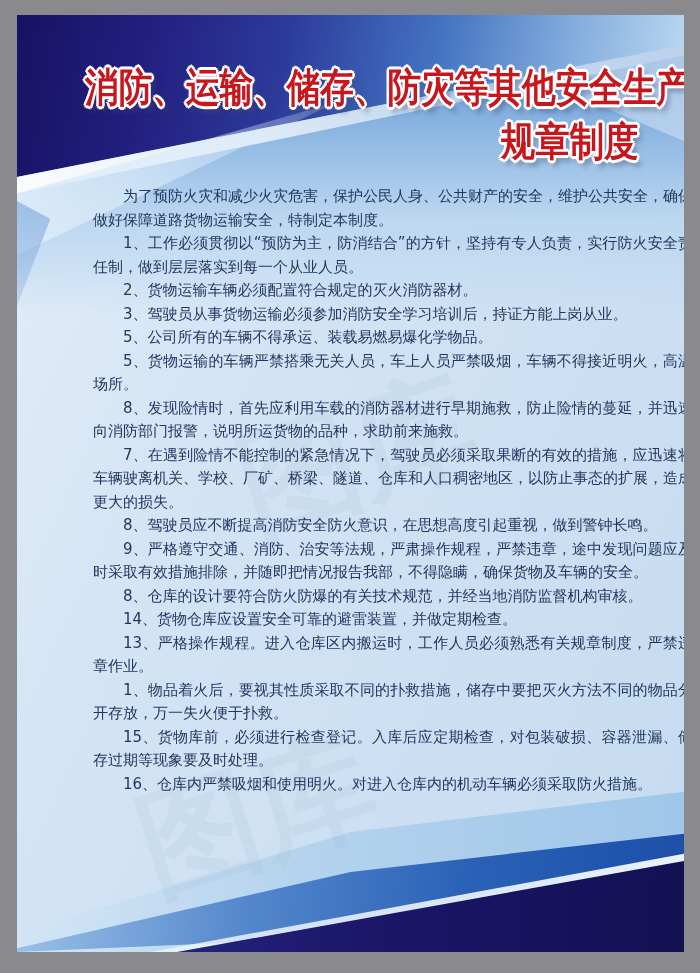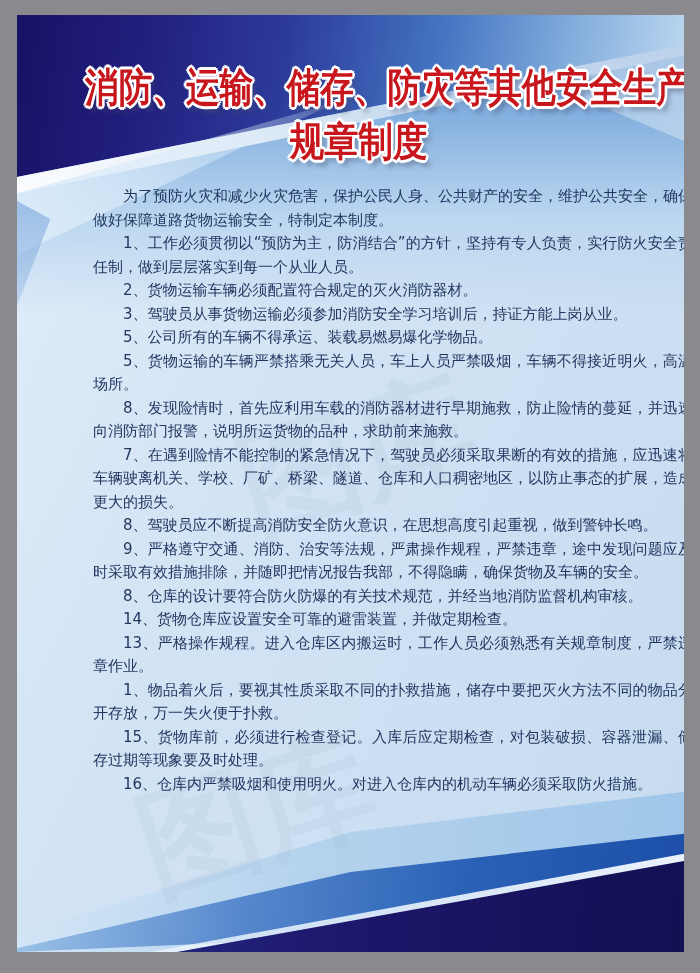--- a/index.html
+++ b/index.html
@@ -44,21 +44,21 @@
     background:linear-gradient(to right,rgba(219,235,249,.95),rgba(219,235,249,0) 60%);
     clip-path:polygon(0 59.5%,48% 29%,0 80%);
   }
   .left-wedge{
     position:absolute;inset:0;
     background:linear-gradient(to bottom,rgba(86,139,208,.9),rgba(120,165,220,.25));
     clip-path:polygon(0 62%,5% 68%,0 97%);
   }
 
   
-  .title-wrap{position:absolute;left:16px;right:0;top:44px;text-align:center;z-index:5;}
+  .title-wrap{position:absolute;left:16px;right:0;top:44px;text-align:right;z-index:5;}
   .title-line{
     font-weight:bold;
     color:#c8161d;
     white-space:nowrap;
     text-shadow:
       -2px -2px 0 #fff, 2px -2px 0 #fff, -2px 2px 0 #fff, 2px 2px 0 #fff,
       -3px 0 0 #fff, 3px 0 0 #fff, 0 -3px 0 #fff, 0 3px 0 #fff,
       5px 6px 6px rgba(70,80,110,.55);
   }
   .t1{font-size:40px;line-height:56px;transform:scaleX(.84);transform-origin:center;}

